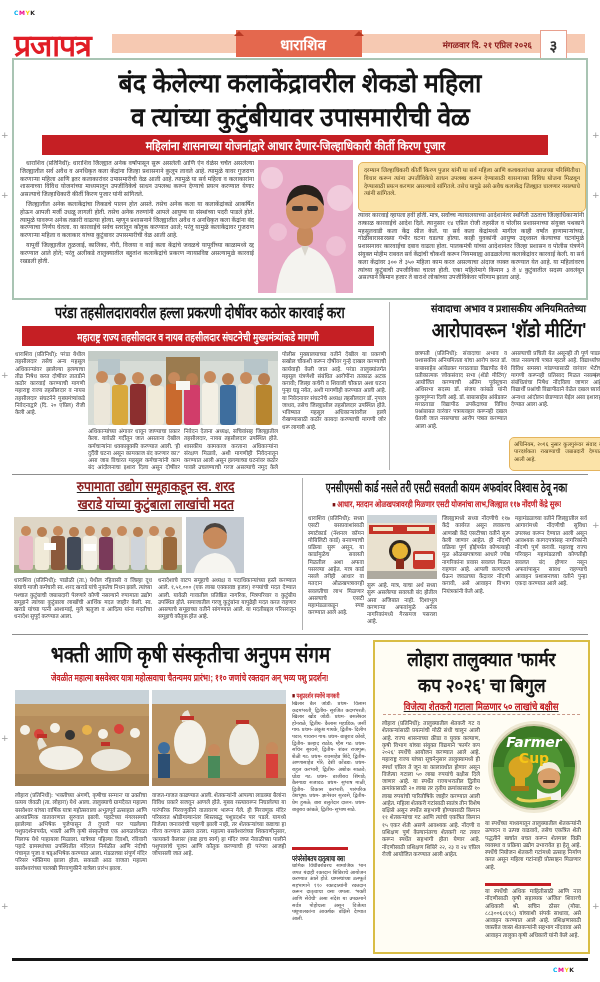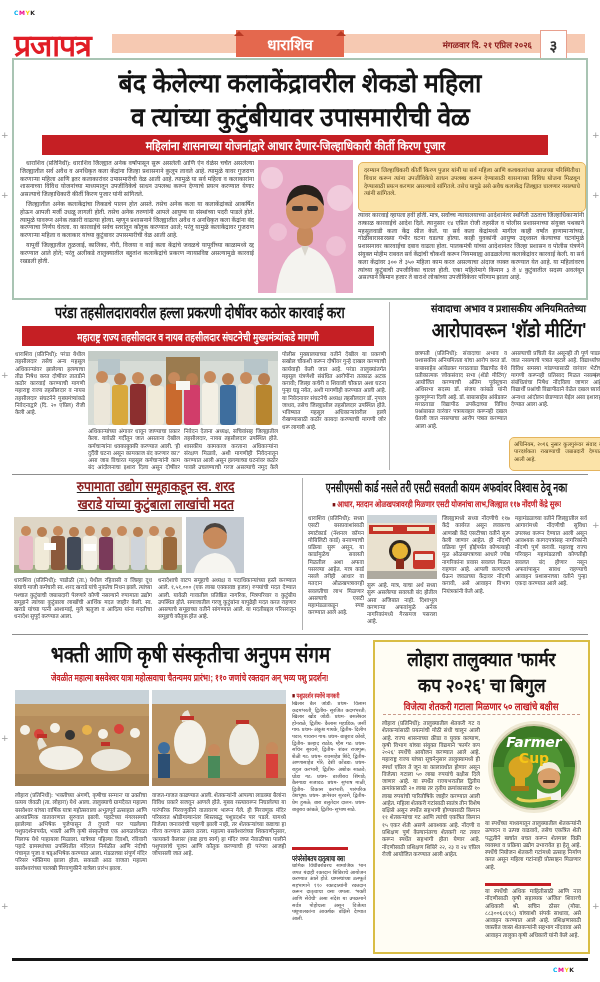--- a/index.html
+++ b/index.html
@@ -62,21 +62,21 @@
   <div class="abs reg" style="left:1px;top:733px;">+</div>
   <div class="abs reg" style="left:1px;top:901px;">+</div>
   <div class="abs reg" style="left:592px;top:130px;">+</div>
   <div class="abs reg" style="left:592px;top:190px;">+</div>
   <div class="abs reg" style="left:592px;top:370px;">+</div>
   <div class="abs reg" style="left:592px;top:520px;">+</div>
   <div class="abs reg" style="left:592px;top:901px;">+</div>
 
   <div class="abs peachbar" style="left:112px;top:34px;width:473px;height:19px;"></div>
   <div class="abs logo" style="left:14px;top:24px;">प्रजापत्र</div>
-  <div class="abs edition-badge" style="left:236px;top:30px;width:108px;height:27px;">
+  <div class="abs edition-badge" style="left:236px;top:30px;width:118px;height:27px;padding-left:8px;">
       <span>धाराशिव</span>
     </div>
   <div class="abs dateline" style="left:390px;top:39px;width:142px;">मंगळवार दि. २१ एप्रिल २०२६</div>
   <div class="abs pagenum" style="left:540px;top:30px;width:25px;height:27px;">
       <span>३</span>
     </div>
 
   <div class="abs box-green" style="left:12px;top:58px;width:572px;height:238px;">
     <div class="hlwrap" style="height:34px;margin-top:5px;">
         <span class="hl s95" style="font-size:26px;">बंद केलेल्या कलाकेंद्रावरील शेकडो महिला</span>
@@ -309,21 +309,21 @@
     <div class="abs tiny" style="left:140px;top:155px;width:134px;height:158px;">वाजत-गाजत काढण्यात आली. शेतकऱ्यांनी आपल्या लाडक्या बैलांना विविध प्रकारे सजवून आणले होते. मुख्य रस्त्यावरून निघालेल्या या पारंपरिक मिरवणुकीने वातावरण भारून गेले. ही मिरवणूक मंदिर परिसरात श्रोडीगल्यानंतर शिस्तबद्ध पशुप्रदर्शन पार पडले. यामध्ये विजेत्या जनावरांची पाहणी झाली नाही, तर शेतकऱ्यांच्या कष्टाचा हा गौरव करणारा उत्सव ठरला. महात्मा बसवेश्वरांच्या शिकवणीनुसार, 'कायकवे कैलास' (कष्ट हाच स्वर्ग) हा मंदिर जप्त नेवाळीच्या पालीने पशुपालांचे पूजन आणि कौतुक करण्याची ही परंपरा आजही जोपासली जात आहे.</div>
   </div>
 
   <div class="abs farmerbox" style="left:373px;top:640px;width:213px;height:310px;">
     <div class="hlwrap" style="height:26px;margin-top:4px;">
         <span class="hl s9" style="font-size:19px;">लोहारा तालुक्यात 'फार्मर</span>
       </div>
     <div class="hlwrap" style="height:26px;">
         <span class="hl s9" style="font-size:19px;">कप २०२६' चा बिगुल</span>
       </div>
-    <div class="hlwrap redtext" style="height:16px;border-bottom:1px dashed #c99a8a;margin:0 8px;">
+    <div class="hlwrap redtext" style="height:16px;border-bottom:1px dashed #c99a8a;margin:0 8px;text-decoration:underline;">
         <span class="hl s85" style="font-size:10px;">विजेत्या शेतकरी गटाला मिळणार ५० लाखांचे बक्षीस</span>
       </div>
     <div class="abs tiny" style="left:7px;top:78px;width:98px;height:224px;">लोहारा (प्रतिनिधी): तालुक्यातील शेतकरी गट व शेतकऱ्यांसाठी प्रयत्नांची मोठी संधी चालून आली आहे. राज्य शासनाच्या क्रीडा व युवक कल्याण, कृषी विभाग यांच्या संयुक्त विद्यमाने 'फार्मर कप २०२६' स्पर्धेचे आयोजन करण्यात आले आहे. महाराष्ट्र राज्य यांच्या सूचनेनुसार तालुक्यामध्ये ही स्पर्धा एप्रिल ते जून या कालावधीत होणार असून विजेत्या गटाला ५० लाख रुपयांचे बक्षीस दिले जाणार आहे. या स्पर्धेत राज्यभरातील द्वितीय क्रमांकासाठी २० लाख तर तृतीय क्रमांकासाठी १० लाख रुपयांची पारितोषिके जाहीर करण्यात आली आहेत. महिला शेतकरी गटांसाठी स्वतंत्र तीन विशेष बक्षिसे असून स्पर्धेत सहभागी होण्यासाठी किमान ११ शेतकऱ्यांचा गट आणि त्यांची एकत्रित किमान १५ एकर शेती असणे आवश्यक आहे. नोंदणी व प्रशिक्षण पूर्ण केल्यानंतरच शेतकरी गट तयार करून स्पर्धेत सहभागी होता येणार आहे. नोंदणीसाठी प्रशिक्षण शिबिरे २२, २३ व २४ एप्रिल रोजी आयोजित करण्यात आली आहेत.</div>
 
     <div class="abs" style="left:112px;top:78px;width:94px;height:94px;">
       <svg width="94" height="94" viewBox="0 0 94 94">
         <circle cx="47" cy="47" r="46" fill="#efe9d4"></circle>
         <circle cx="47" cy="47" r="42" fill="#4f9433"></circle>
         <path d="M5 47 A42 42 0 0 1 89 47 L77 47 A30 30 0 0 0 17 47 Z" fill="#3c7a26"></path>
         <circle cx="47" cy="47" r="42" fill="none" stroke="#cdc6a6" stroke-width="2"></circle>

